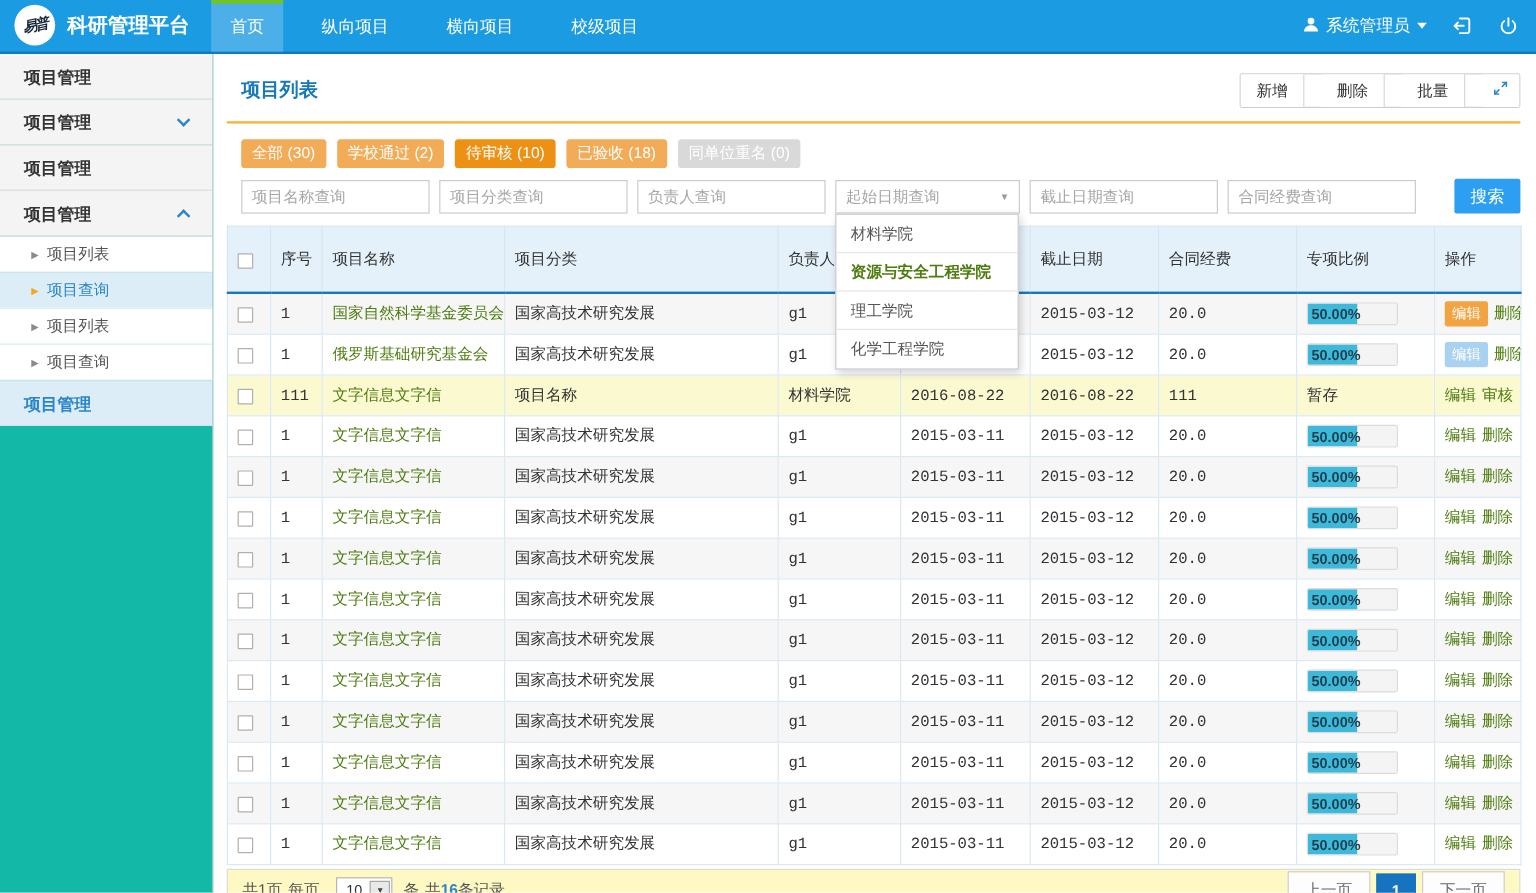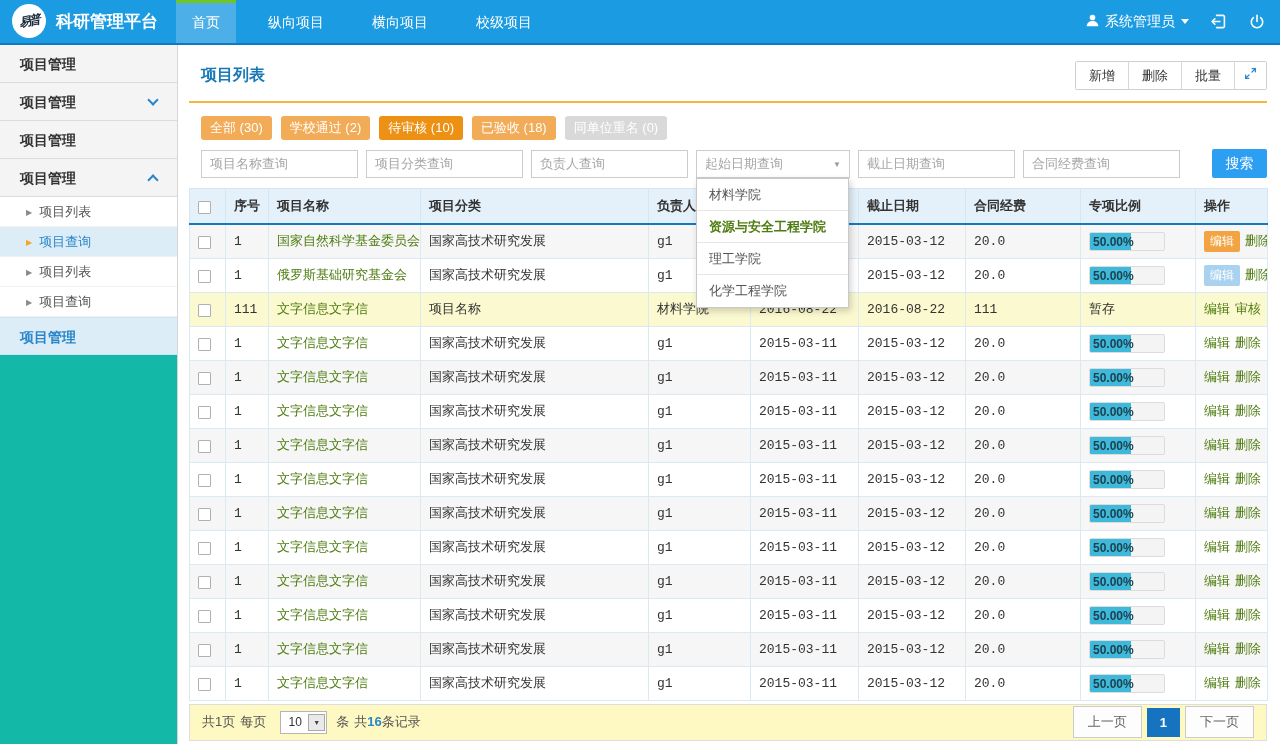--- a/index.html
+++ b/index.html
@@ -41,21 +41,21 @@
   .side-item .tri { font-size:8px; color:#8a8a8a; margin-right:7px; vertical-align:1px; }
   .side-item.active { background:#dcedf8; color:#2a86c8; }
   .side-item.active .tri { color:#f5a623; }
 
   
   .main { position:absolute; top:45px; left:178px; right:0; bottom:0; background:#fff;
     padding:10px 13px 0 11px; }
   .panel-head { display:flex; align-items:center; justify-content:space-between;
     padding:6px 0 11px 12px; border-bottom:2px solid #f6b53b; }
   .panel-title { color:#1879b9; font-size:16px; font-weight:bold; }
-  .btn-group { display:inline-flex; border:1px solid #cfcfcf; border-radius:2px; background:#fff; }
+  .btn-group { display:inline-flex; border:1px solid #cfcfcf; border-radius:2px; background:#fff;gap:14px; }
   .btn-group .gbtn { padding:5px 13px; font-size:13px; color:#333; background:#fff;
     border:none; border-right:1px solid #d8d8d8; cursor:pointer; line-height:16px; }
   .btn-group .gbtn:last-child { border-right:none; }
   .btn-group .gbtn.icon-btn { display:flex; align-items:center; padding:5px 9px; }
 
   .filters { margin:13px 0 0 12px; display:flex; }
   .badge { color:#fff; font-size:13px; padding:3px 9px; border-radius:3px; margin-right:9px; cursor:pointer; }
   .badge.light { background:#f2ab57; }
   .badge.active { background:#ed9115; }
   .badge.disabled { background:#d9d9d9; }
@@ -74,22 +74,22 @@
   .dd-option { height:32px; line-height:32px; padding:0 12px; font-size:13px; color:#555;
     border-bottom:1px solid #e6e6e6; cursor:pointer; white-space:nowrap; overflow:hidden; }
   .dd-option:last-child { border-bottom:none; }
   .dd-option.active { color:#4d7c0f; font-weight:bold; }
   .search-btn { margin-left:auto; width:55px; height:29px; background:#2d9ff2; color:#fff;
     border:none; border-radius:2px; font-size:14px; cursor:pointer;
     font-family:"Liberation Sans","DejaVu Sans",sans-serif; }
 
   
   table.grid { margin-top:10px; border-collapse:collapse; table-layout:fixed; width:1078px; }
-  .grid th { background:#e4f1fa; height:32px; font-size:13px; font-weight:bold; color:#333;
-    text-align:left; padding:8px 8px; border:1px solid #d4e6f2; border-bottom:2px solid #1778be; }
+  .grid th { background:#e4f1fa; height:32px; font-size:13px; font-weight:normal; color:#333;
+    text-align:left; padding:18px 8px; border:1px solid #d4e6f2; border-bottom:2px solid #1778be; }
   .grid td { height:34px; font-size:13px; color:#333; padding:0 8px;
     border:1px solid #dbe9f3; border-top:none; overflow:hidden; white-space:nowrap; }
   .grid tr.alt td { background:#f6f6f6; }
   .grid tr.yellow td { background:#fbf9cf; }
   .mono { font-family:"Liberation Mono","DejaVu Sans Mono",monospace; font-size:12px; }
   .checkbox { display:inline-block; width:13px; height:13px; border:1px solid #b0b0b0;
     background:#fff; border-radius:1px; vertical-align:middle; cursor:pointer; }
   a.cell-link, span.op-link { color:#4d7c0f; text-decoration:none; cursor:pointer; }
   .op-link { margin-right:5px; font-size:13px; }
   .op-btn { display:inline-block; color:#fff; font-size:12px; padding:2px 6px; border-radius:2px;

